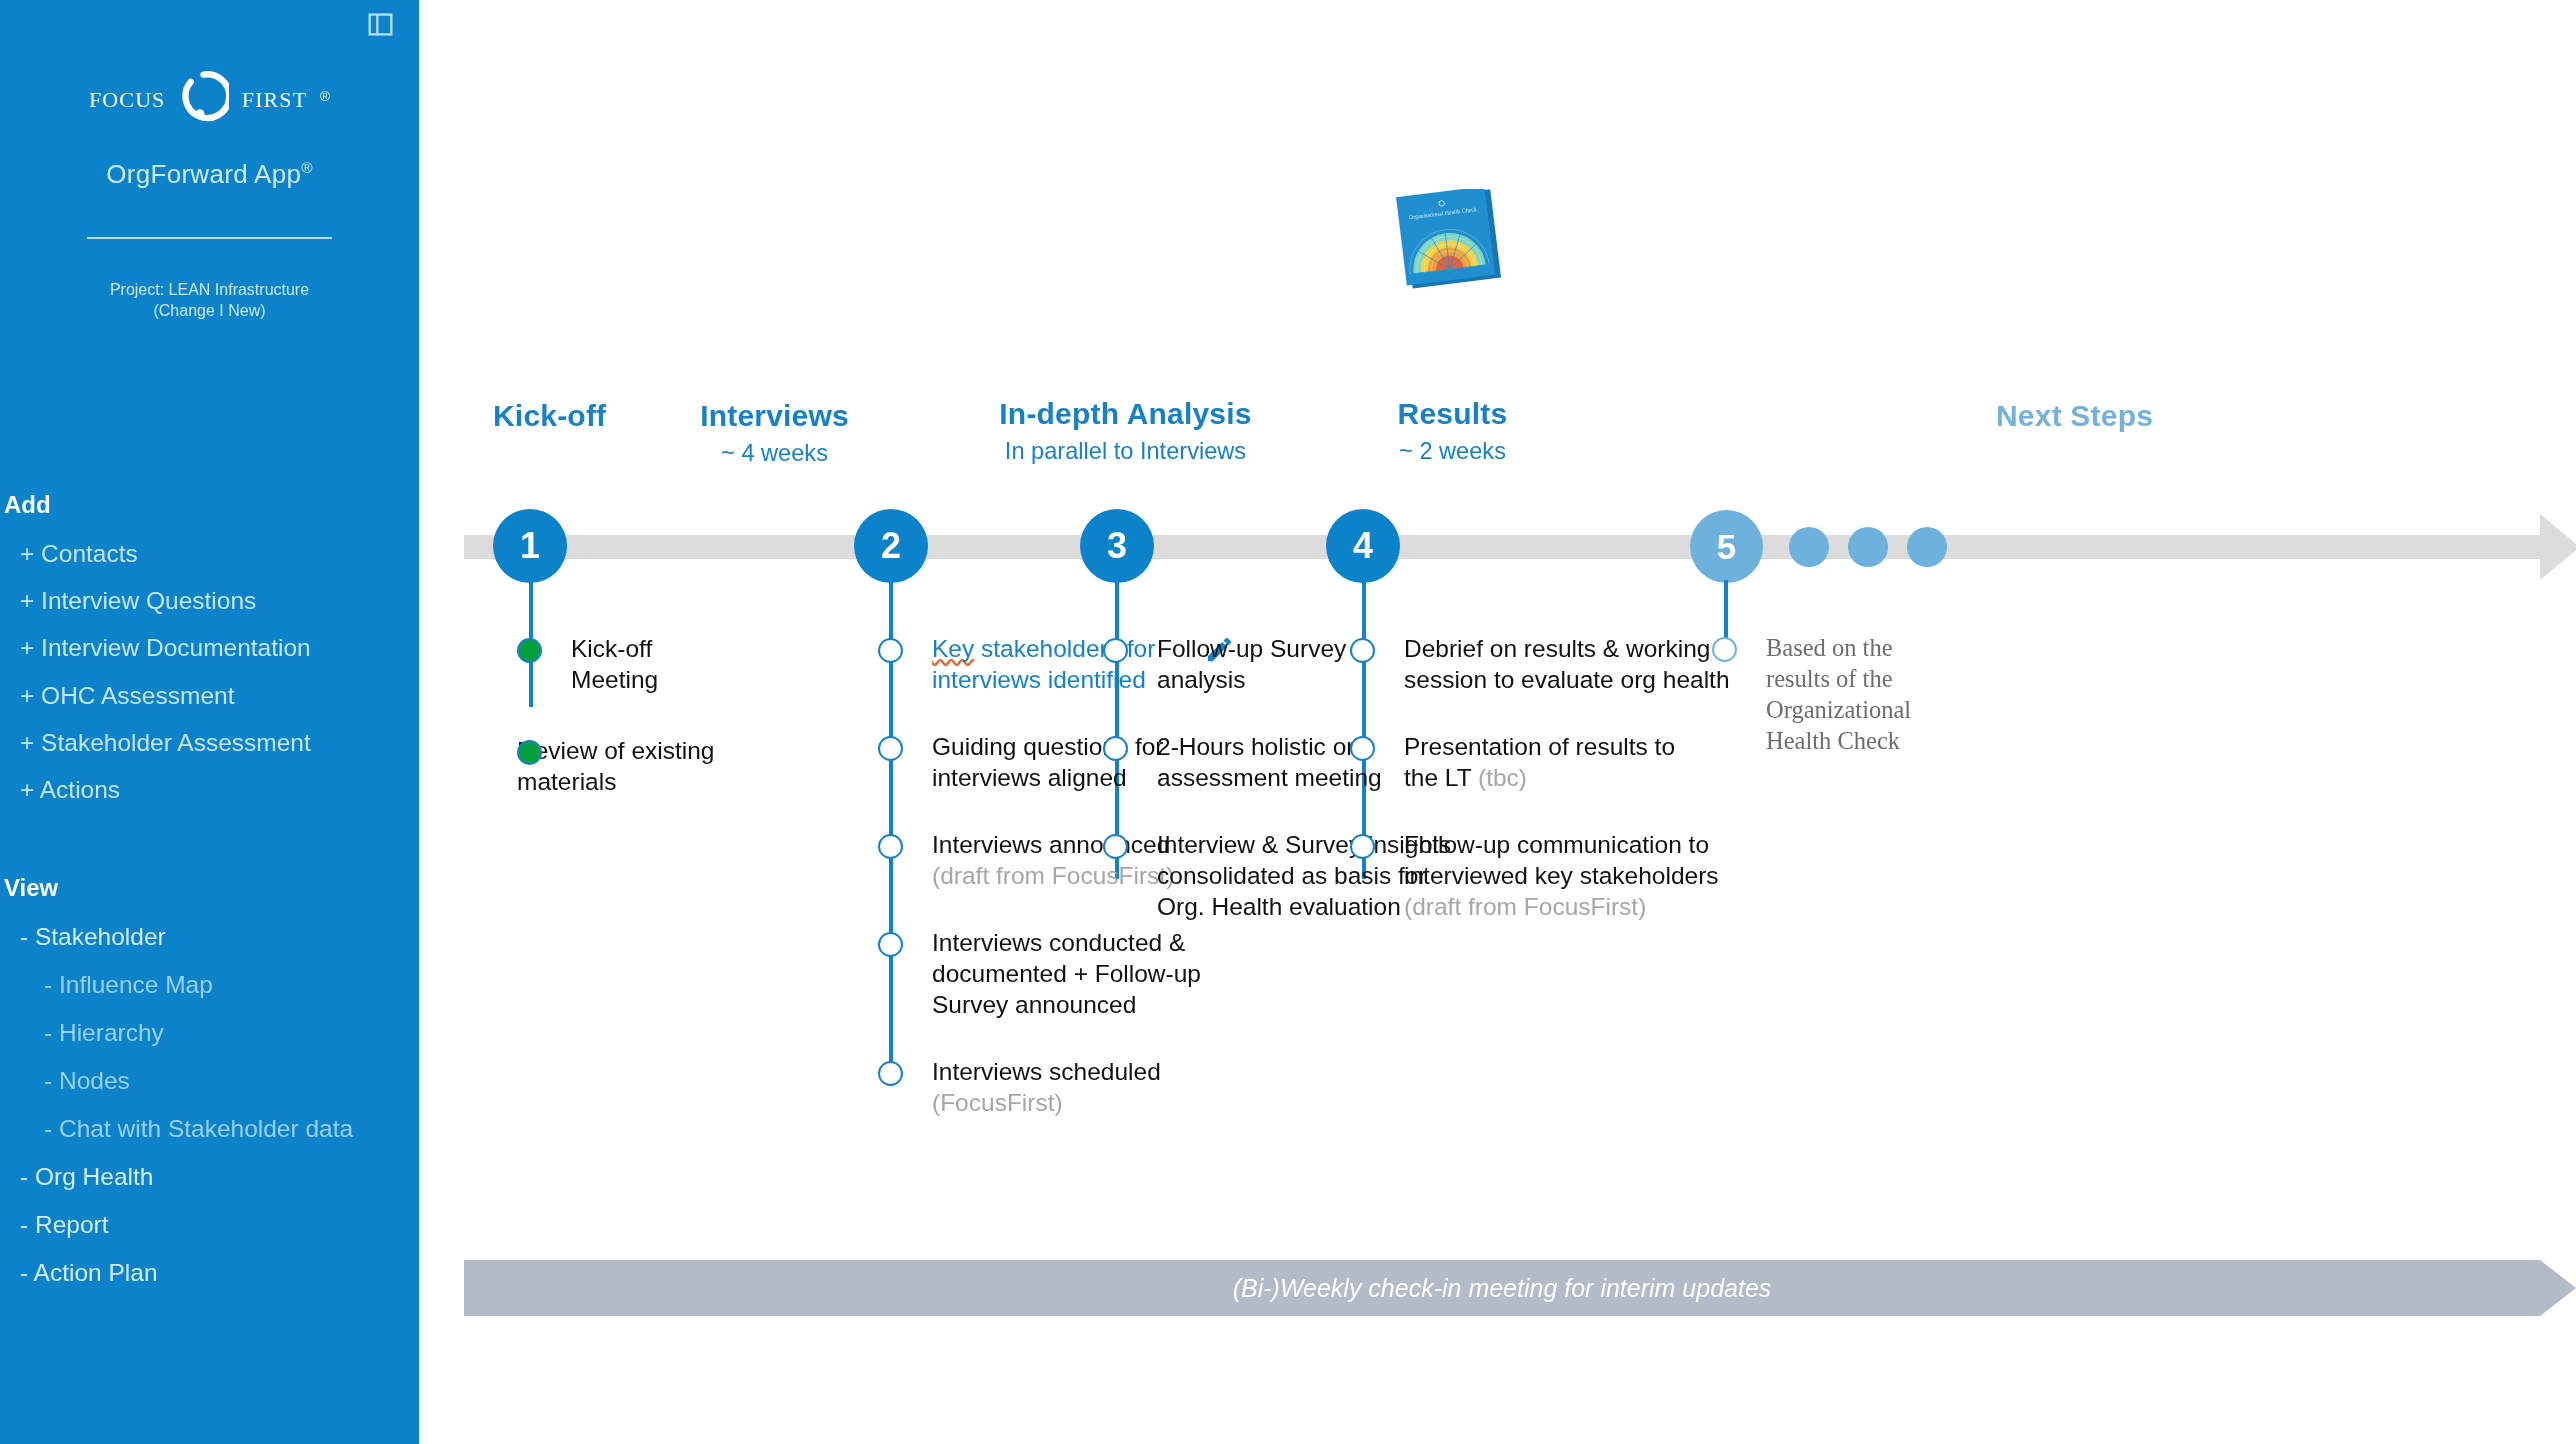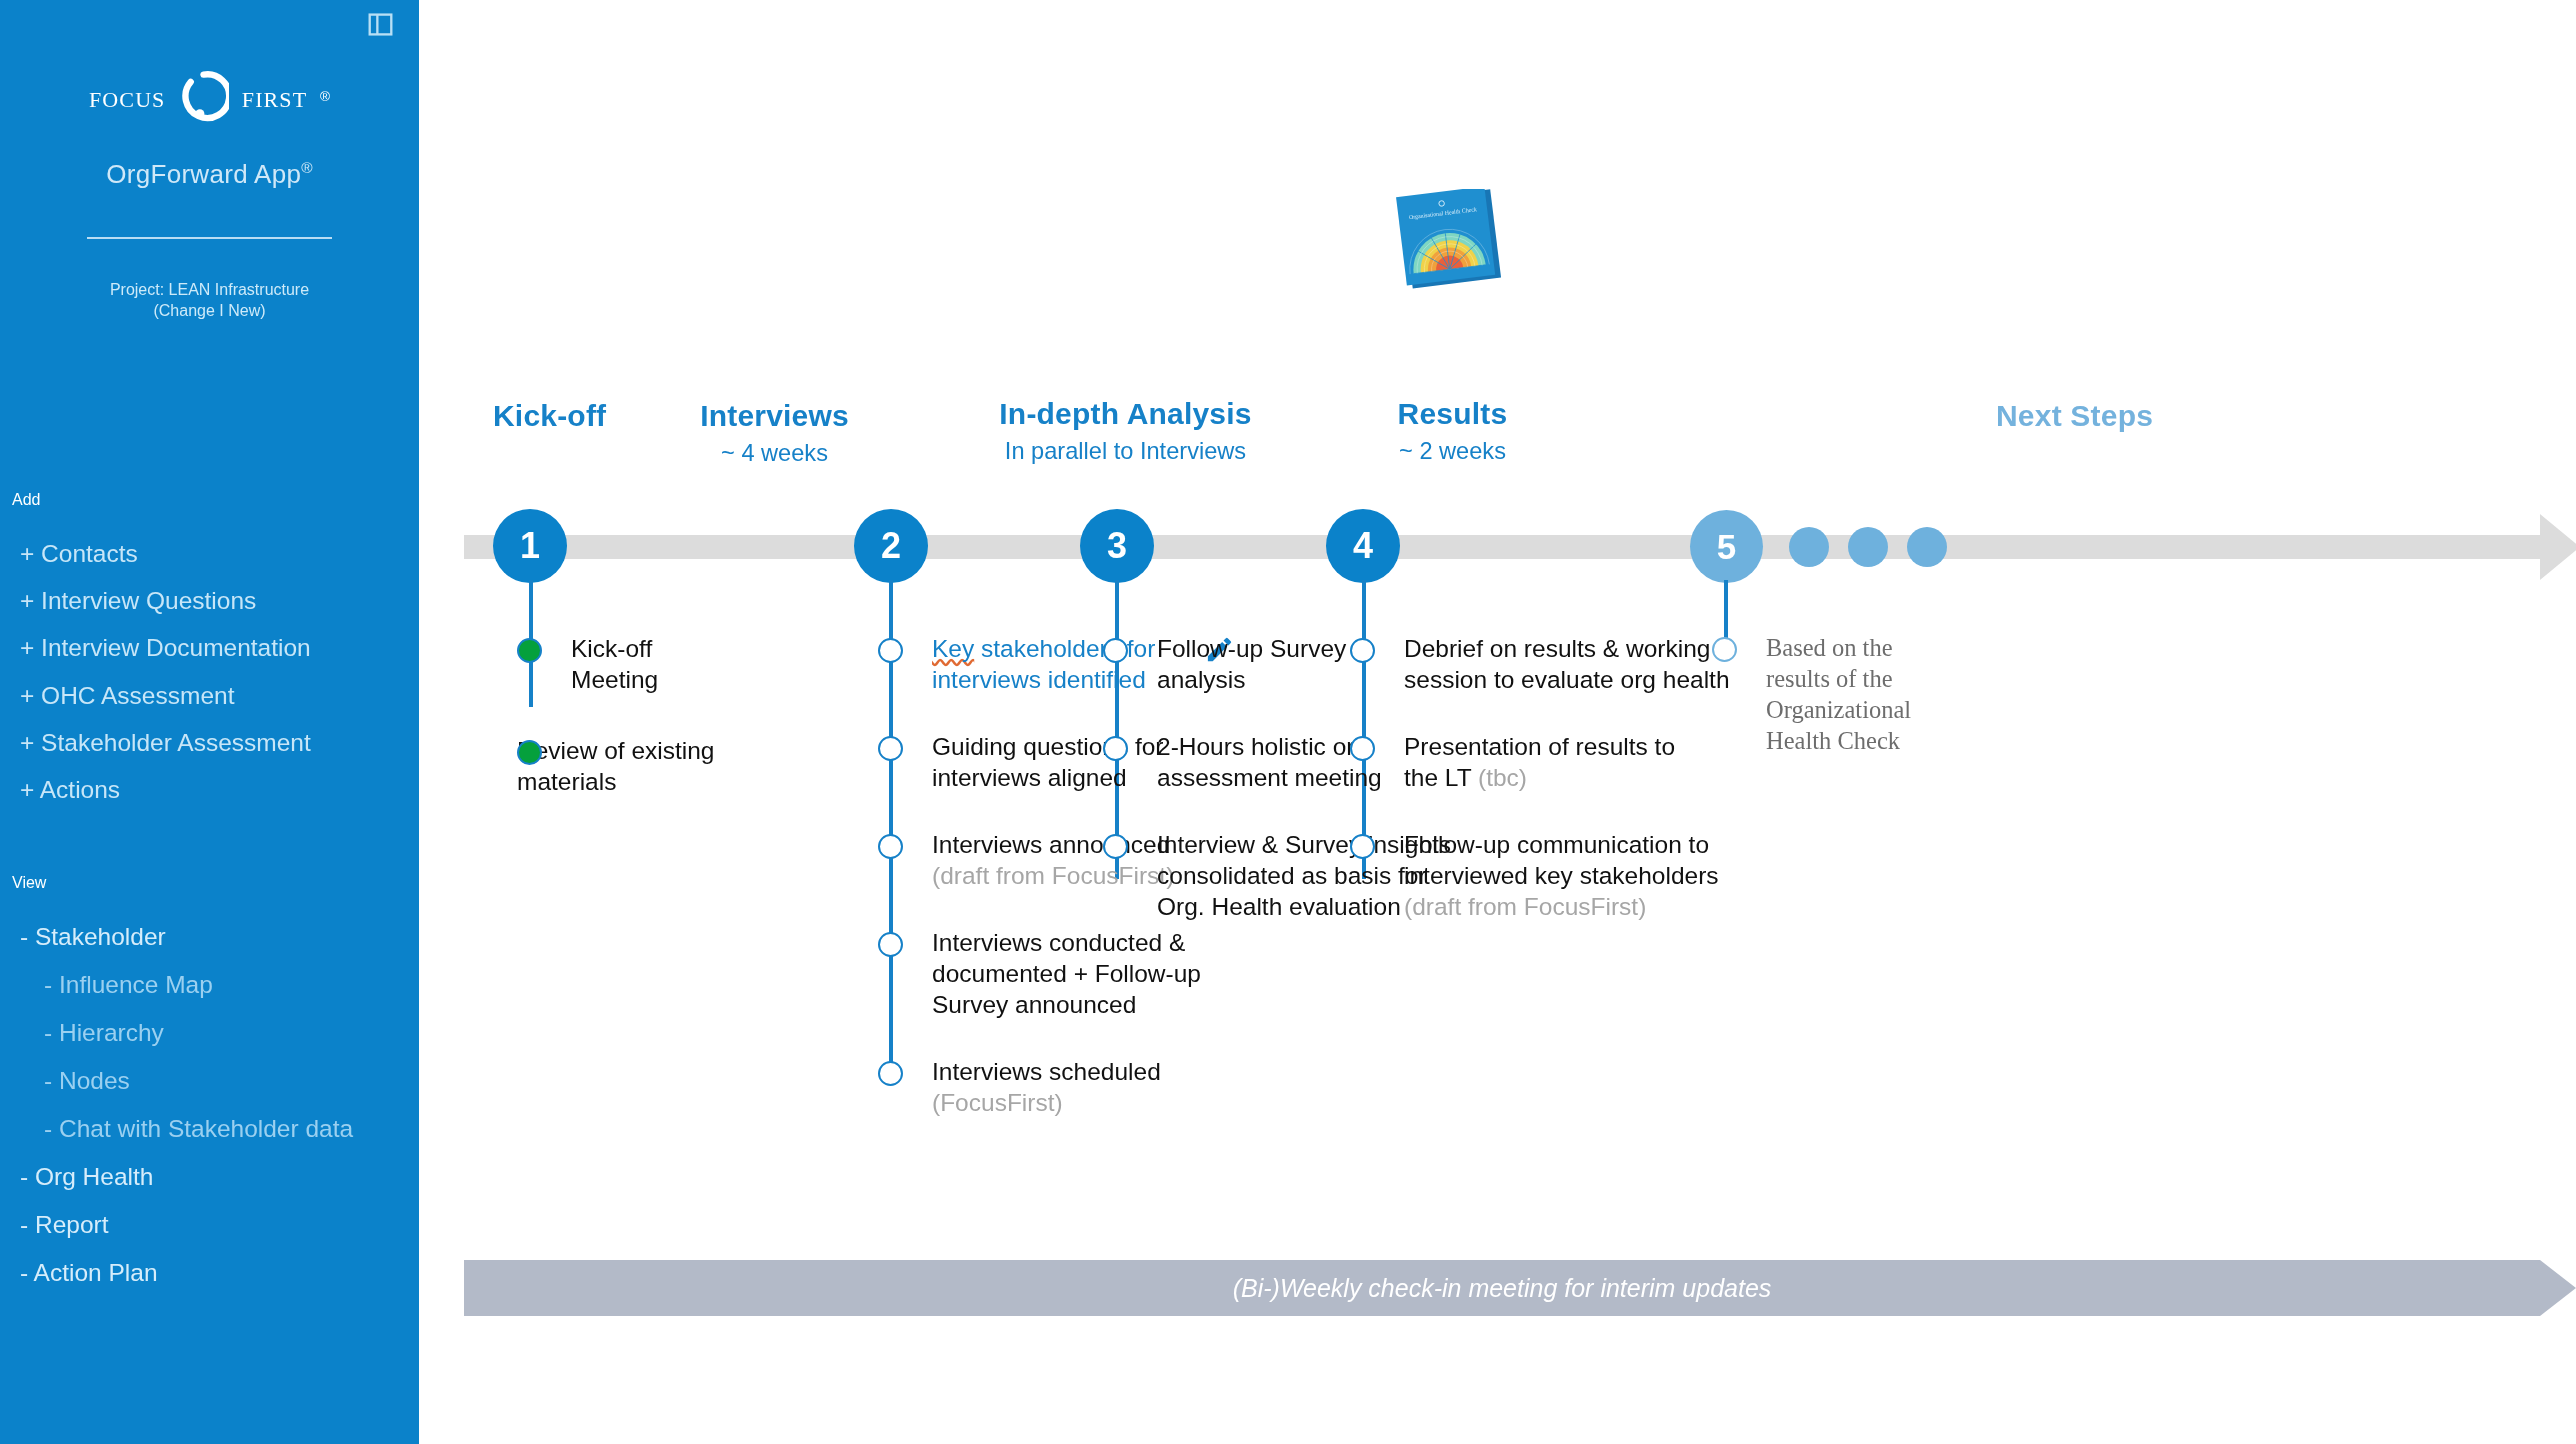--- a/index.html
+++ b/index.html
@@ -47,22 +47,22 @@
     position:absolute; left: 87px; top: 237px; width: 245px; height: 1.8px;
     background: #b9ddf4;
   }
 
   .project-label {
     position:absolute; left: 9px; top: 279px; width: 401px; text-align:center;
     font-size: 16px; color: #cdeaf9; line-height: 1.32;
   }
 
   .nav-section-head {
-    position: absolute; left: 12px;
-    font-size: 16px; font-weight: normal; color: #ffffff;
+    position: absolute; left: 4px;
+    font-size: 24px; font-weight: bold; color: #ffffff;
   }
   .nav-item {
     position: absolute; font-size: 24.5px; color: #c7e6f8; white-space: nowrap;
     cursor: pointer;
   }
   .nav-item.sub { color: #9bd0f0; }
   .nav-item.bright { color: #d6edfb; }
 
   
   .main { position: absolute; left: 419px; top: 0; right: 0; bottom: 0; }

